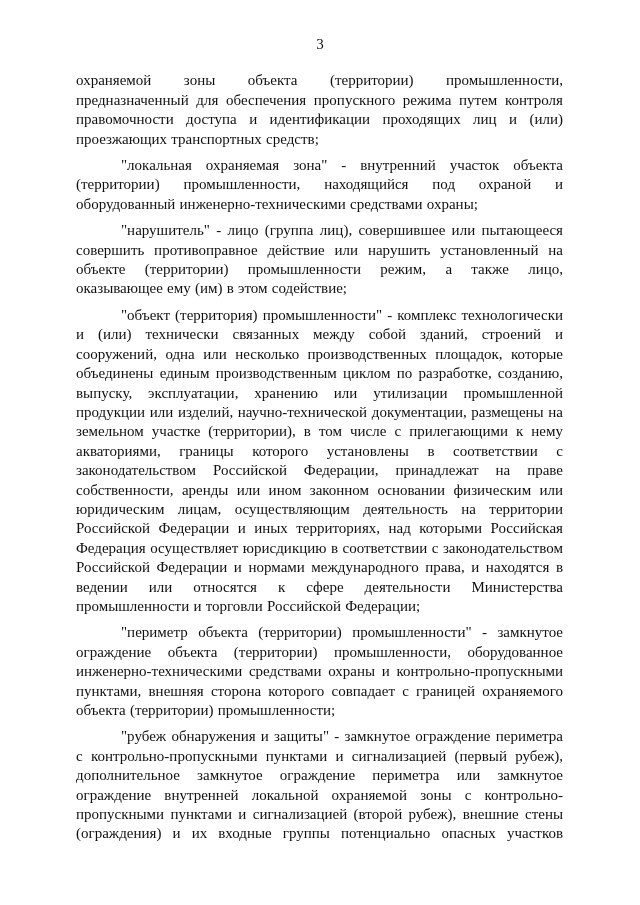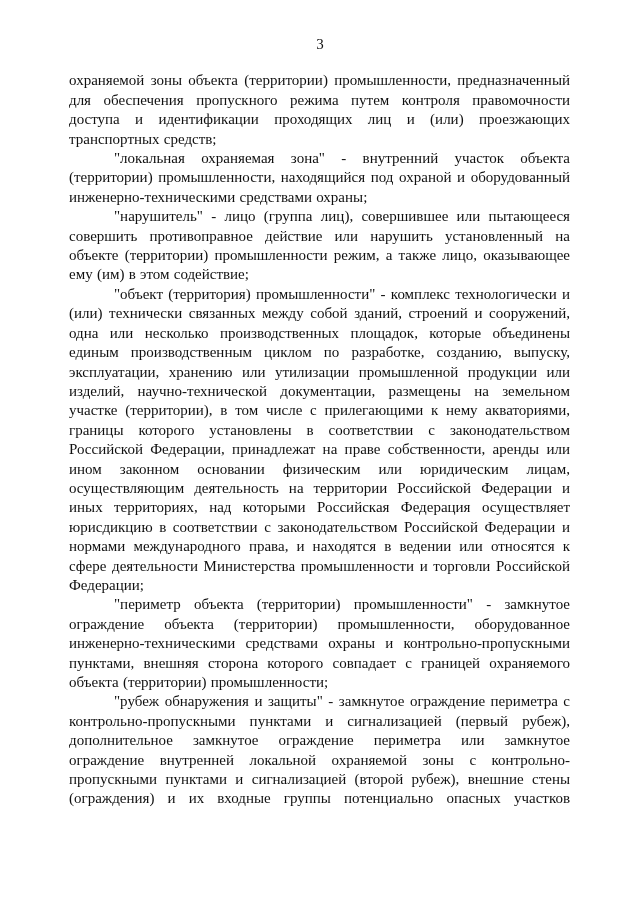--- a/index.html
+++ b/index.html
@@ -20,21 +20,21 @@
     box-sizing: border-box;
   }
   .page-number {
     margin-top: 35px;
     text-align: center;
   }
   .content {
     margin: 17px 70px 0 69px; 
   }
   .content p {
-    margin: 0;
+    margin: 7px;
     padding: 0;
     text-align: justify;
     text-indent: 45px;
     word-spacing: 0.5px;
   }
   .content p.no-indent {
     text-indent: 0;
   }
   
   .content p.continues {

